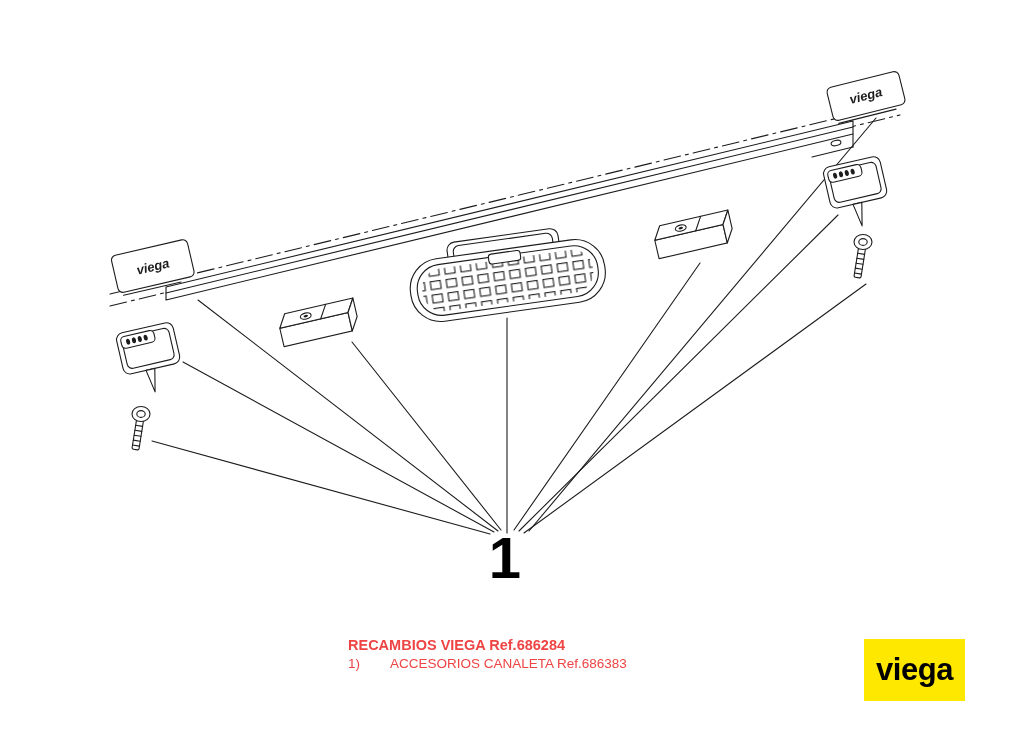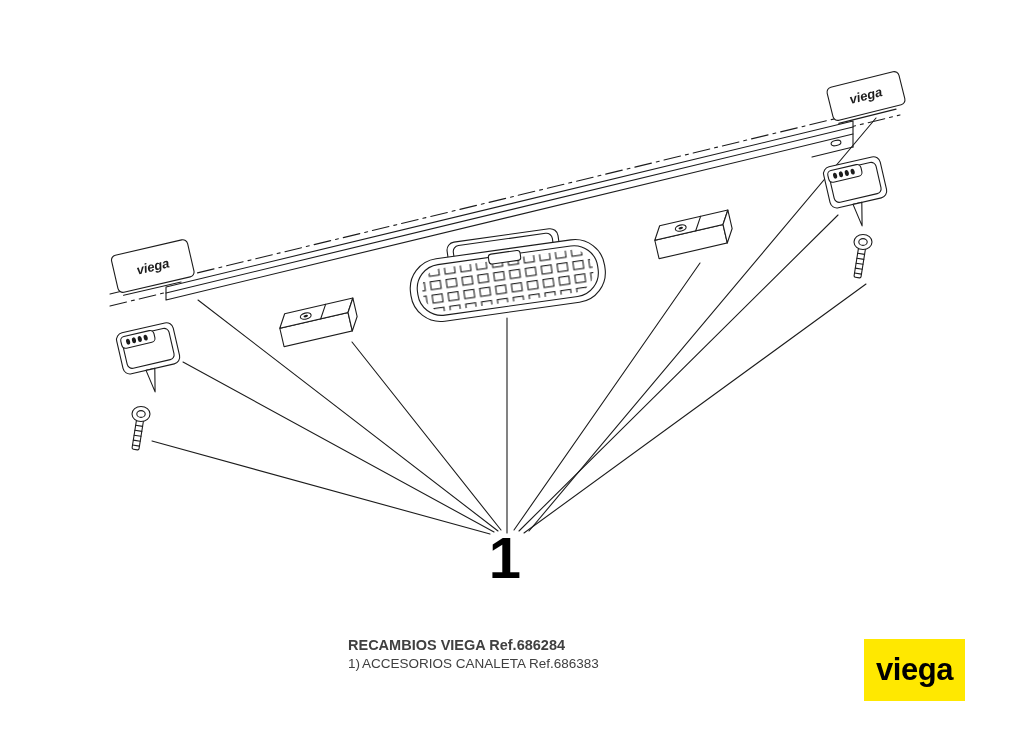--- a/index.html
+++ b/index.html
@@ -17,24 +17,24 @@
     stroke:none; fill:#1c1c1c;
     font-family:"Liberation Sans", sans-serif;
     font-size:13px; font-style:italic; font-weight:700;
     text-anchor:middle;
   }
   .callout {
     stroke:none; fill:#000000;
     font-family:"Liberation Sans", sans-serif;
     font-size:58px; font-weight:700; text-anchor:middle;
   }
-  .footer { position:absolute; left:348px; top:637px; color:#404040; }
+  .footer { position:absolute; left:348px; top:637px; color:#ef4444; }
   .f1 { font-size:14.5px; font-weight:700; }
   .f2 { font-size:13.5px; margin-top:3px; }
-  .fi { margin-left:2px; }
+  .fi { margin-left:30px; }
   .logo {
     position:absolute; left:864px; top:639px;
     width:101px; height:62px;
     background:#FFE800;
     display:flex; align-items:center; justify-content:center;
   }
   .logo span {
     font-weight:700; font-size:31px; color:#000000; letter-spacing:-0.5px;
   }
 </style>

